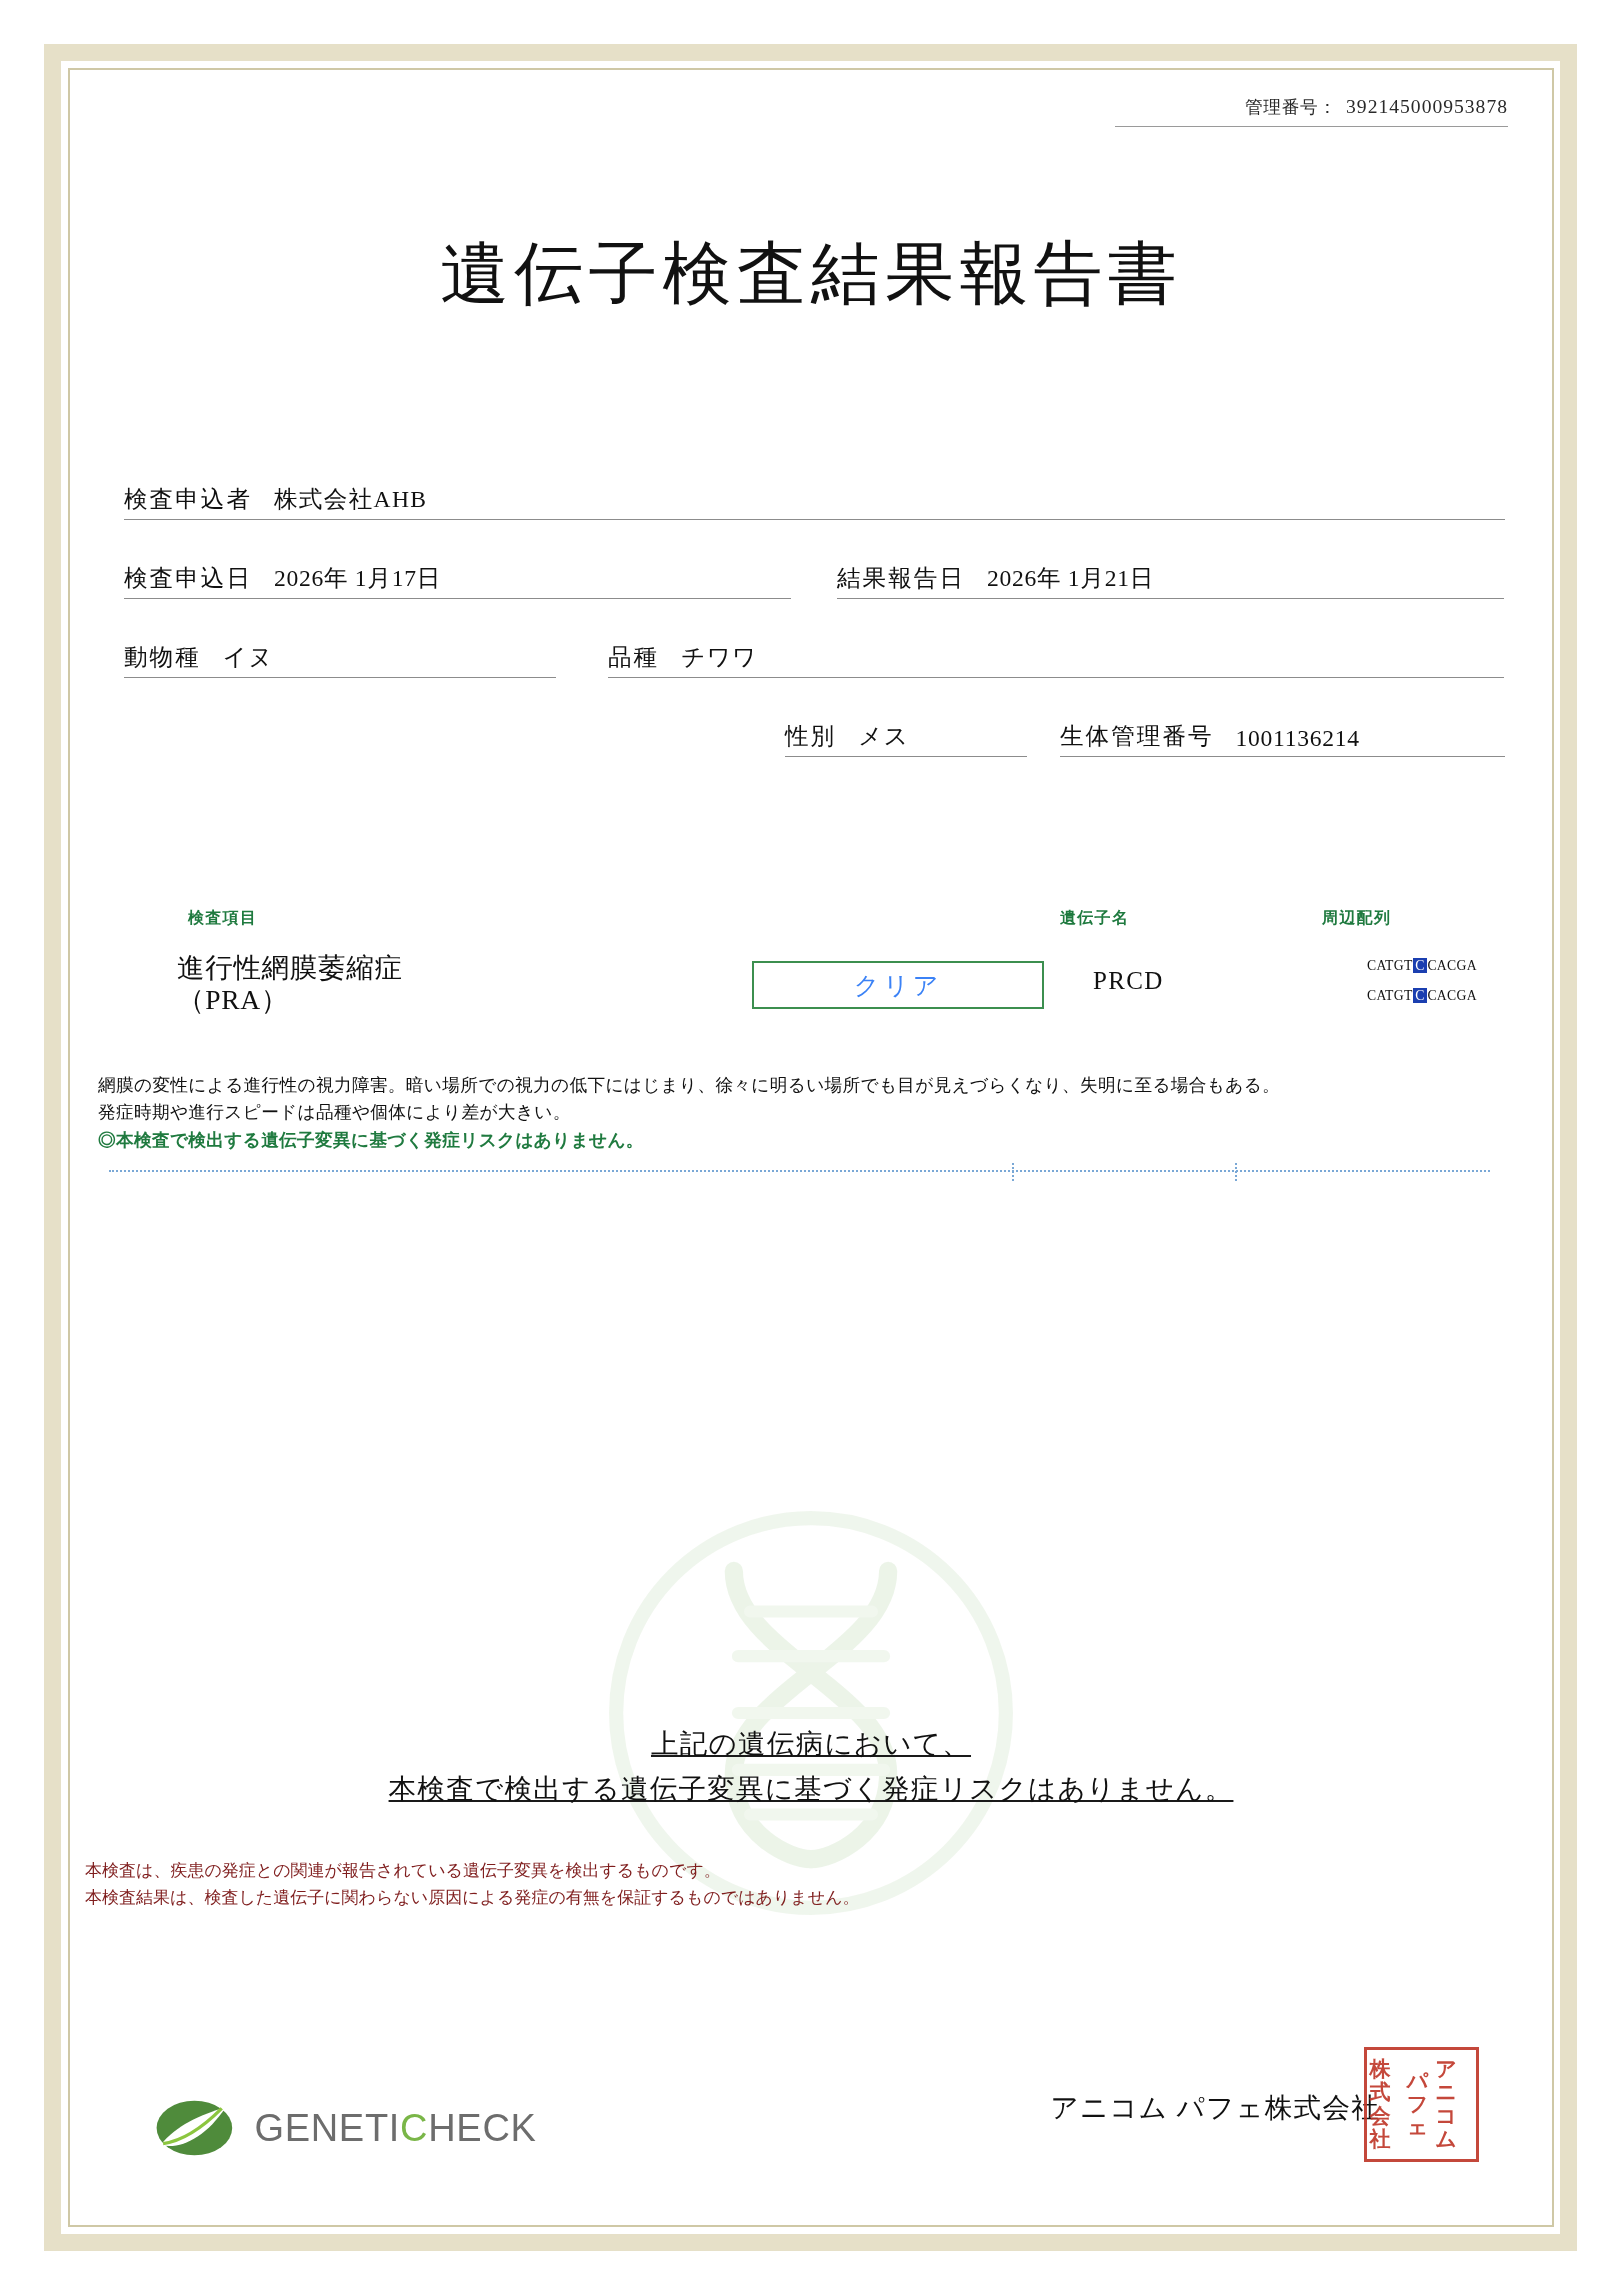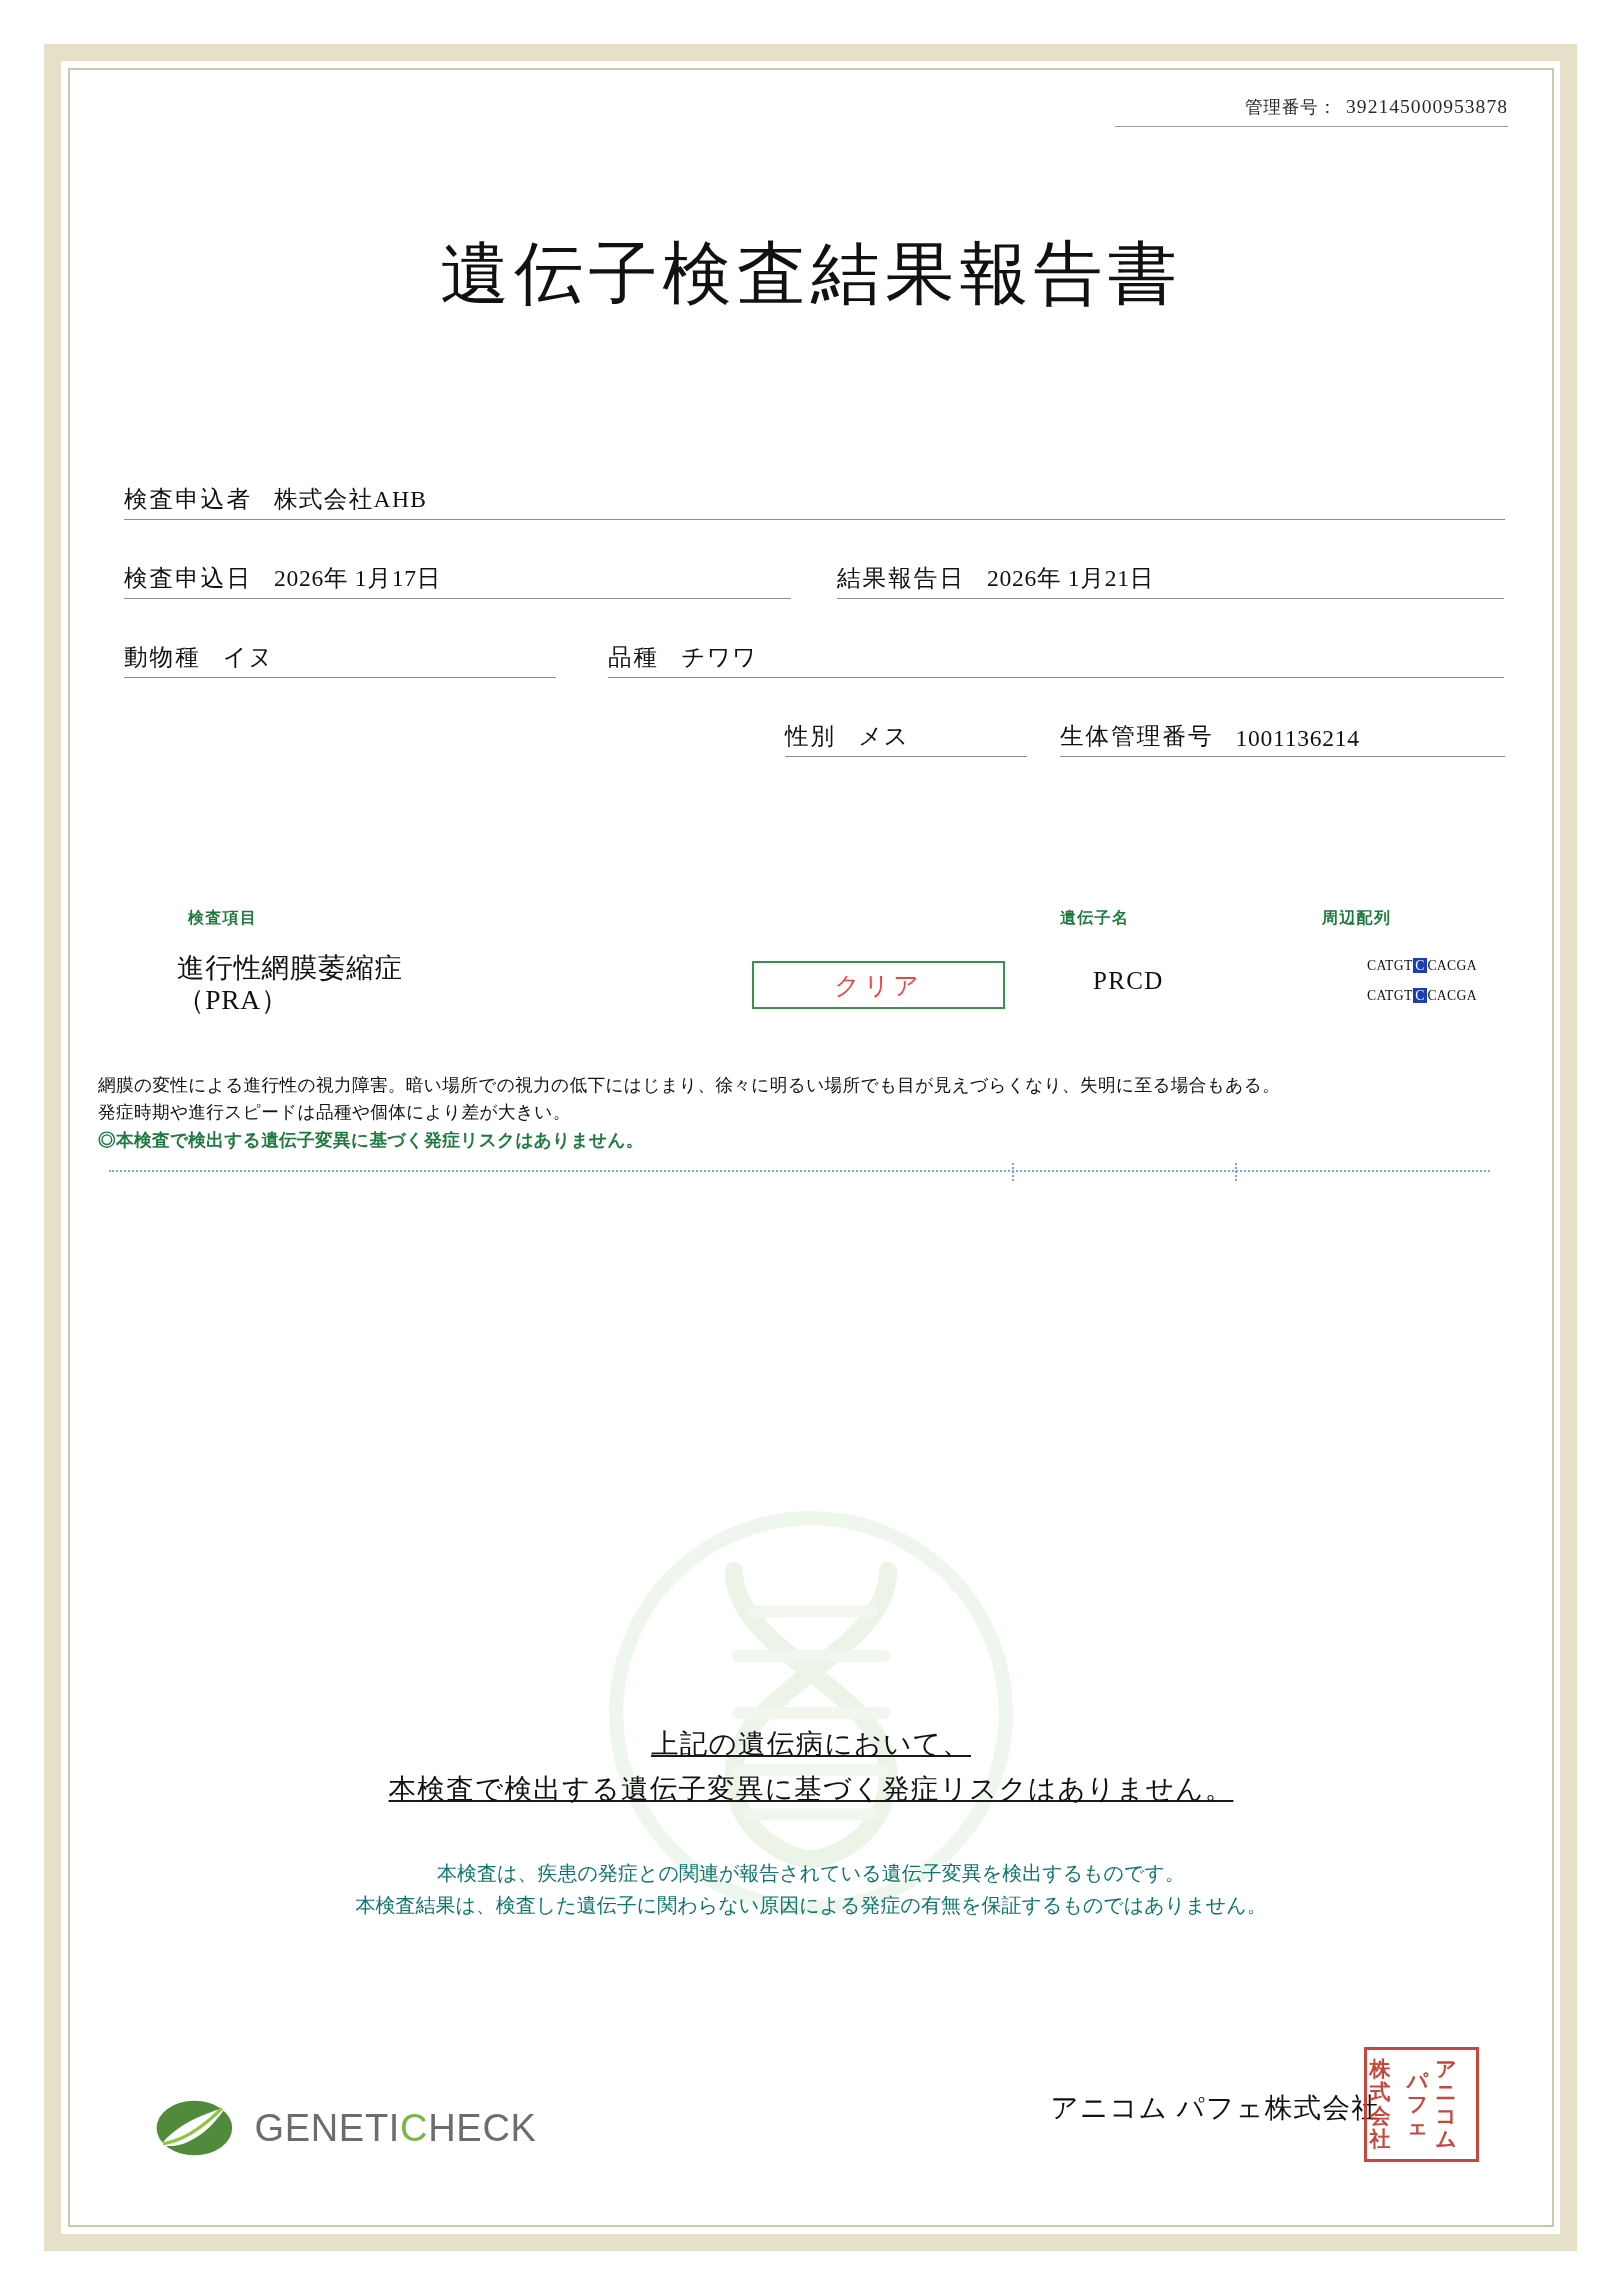--- a/index.html
+++ b/index.html
@@ -177,30 +177,30 @@
     color: #111;
   }
   .disease-name .sub {
     display: block;
     font-size: 27.5px;
   }
   .result-badge {
     position: absolute;
     left: 654px;
     top: 14.4px;
-    width: 253px;
+    width: 292px;
     height: 48px;
     border: 2px solid #3c8f4f;
     box-sizing: border-box;
     display: flex;
     align-items: center;
     justify-content: center;
     font-size: 25px;
     letter-spacing: 3.9px;
-    color: #ef4444;
+    color: #3b82f6;
   }
   .gene-name {
     position: absolute;
     left: 995px;
     top: 19.6px;
     font-size: 25px;
     letter-spacing: 1.3px;
     color: #111;
   }
   .seq-box {
@@ -288,24 +288,23 @@
     font-size: 27.5px;
     letter-spacing: 1.3px;
     color: #111;
     font-family: "Liberation Sans", sans-serif;
   }
   .note {
     position: absolute;
     left: 0;
     top: 1780px;
     width: 100%;
-    text-align: center;
-    font-size: 20px;
+    font-size: 17px;
     line-height: 1.6;
-    color: #0f766e;
+    color: #7f1d1d;
     font-family: "Liberation Sans", sans-serif;
   }
 
   
   .logo {
     position: absolute;
     left: 69px;
     bottom: 60px;
     display: flex;
     align-items: center;

